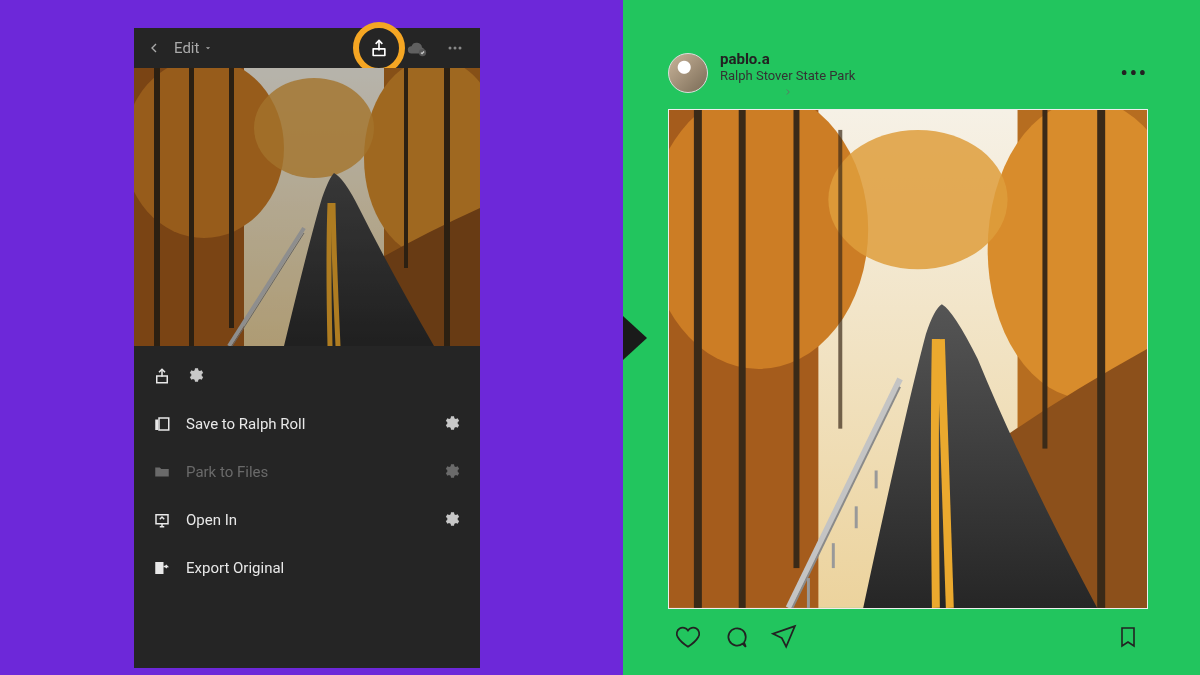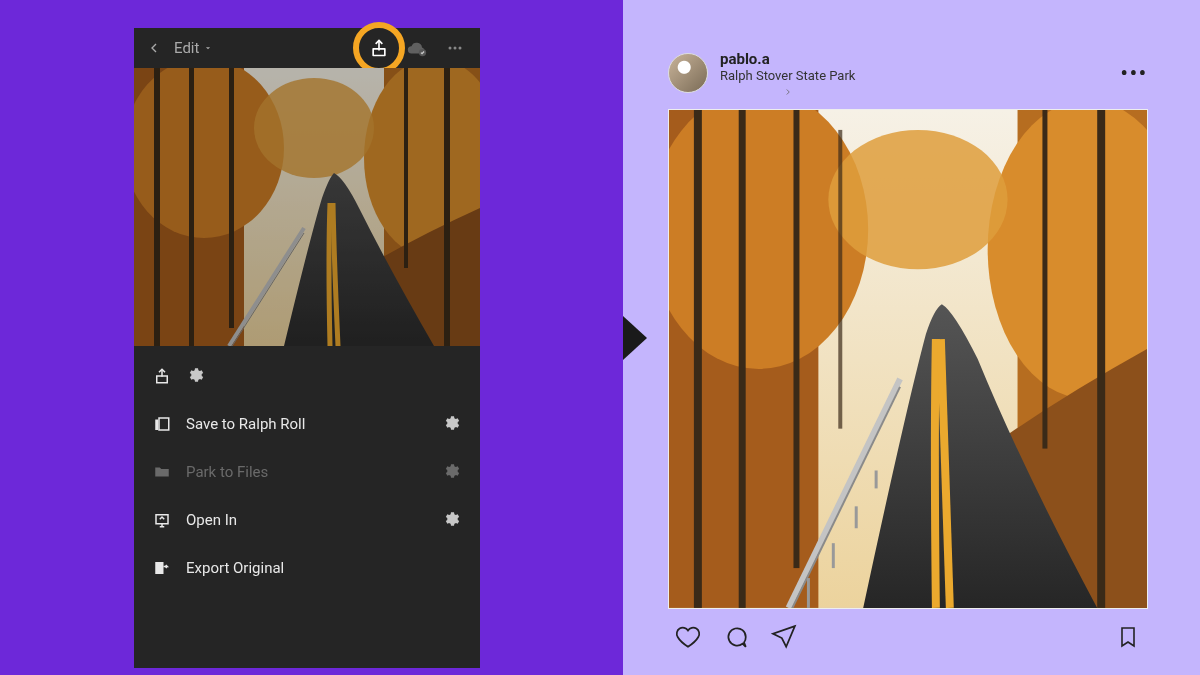--- a/index.html
+++ b/index.html
@@ -13,21 +13,21 @@
   }
   .left-pane {
     width: 623px;
     height: 675px;
     background: #6d28d9;
     position: relative;
   }
   .right-pane {
     width: 577px;
     height: 675px;
-    background: #c4b5fd;
+    background: #22c55e;
     position: relative;
     padding: 50px 53px 0 45px;
   }
   .arrow-sep {
     position: absolute;
     right: -24px;
     top: 316px;
     width: 0; height: 0;
     border-top: 22px solid transparent;
     border-bottom: 22px solid transparent;

